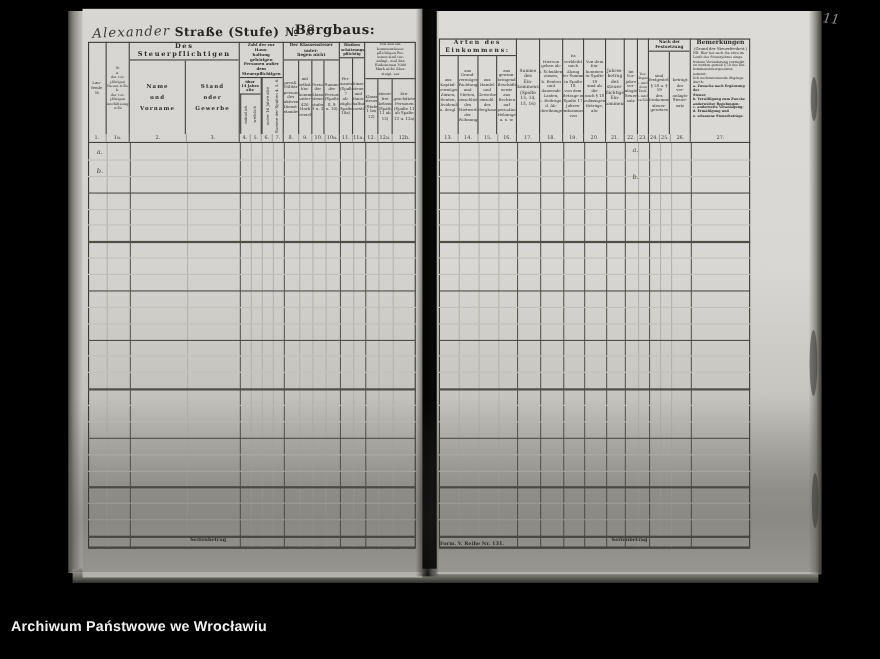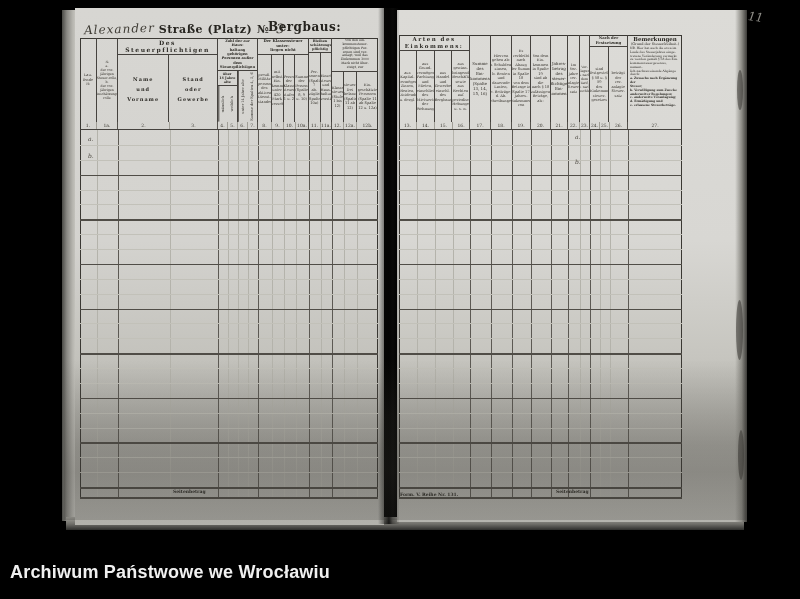--- a/index.html
+++ b/index.html
@@ -73,42 +73,42 @@
   .hand{font-style:italic;color:#3f3c35;transform:rotate(-2deg);}
   .street-hand{font-size:12px;letter-spacing:1px;margin-right:4px;}
   .printed-title{font-weight:bold;font-size:11px;letter-spacing:.5px;}
   .house-no{font-size:13px;margin-left:6px;}
   .owner{position:absolute;left:268px;top:20px;font-weight:bold;font-size:12px;letter-spacing:.5px;z-index:3;color:#26241f;}
   .pageno{position:absolute;left:748px;top:10px;font-style:italic;font-size:12px;color:#8d8c86;transform:rotate(8deg);z-index:5;}
   .imprint{position:absolute;left:400px;top:492px;font-weight:bold;font-size:4.5px;color:#2c2a25;z-index:4;}
 
   
   .caption{position:absolute;left:10px;top:562px;z-index:10;color:#f0f0f0;
-    font-family:"Liberation Sans",sans-serif;font-weight:bold;font-size:18px;letter-spacing:.2px;}
+    font-family:"Liberation Sans",sans-serif;font-weight:bold;font-size:13px;letter-spacing:.2px;}
 </style>
 </head>
 <body>
 
 <div id="stage">
 
   <div class="edge-left"></div>
   <div class="edge-bottom"></div>
   <div class="page page-left"></div>
   <div class="page page-right"></div>
   <div class="binding"></div>
   <div class="edge-right"></div>
   <div class="blob" style="left:737px;top:70px;width:6px;height:40px;"></div>
   <div class="blob" style="left:736px;top:300px;width:7px;height:60px;"></div>
   <div class="blob" style="left:738px;top:430px;width:6px;height:50px;"></div>
 
   <div class="pageno">11</div>
 
   <div class="titlerow">
     <span class="hand street-hand">Alexander</span>
-    <span class="printed-title">Straße (Platz)</span>
+    <span class="printed-title">Straße (Stufe)</span>
     <span class="printed-title" style="margin-left:5px">№</span>
     <span class="hand house-no">3</span>
   </div>
   <div class="owner">Bergbaus:</div>
 
   <div class="tframe tframe-left"></div>
   <div class="tframe tframe-right"></div>
 
   <div class="hflex lheader">
     <div class="hcell tiny center" style="width:17px">Lau-

